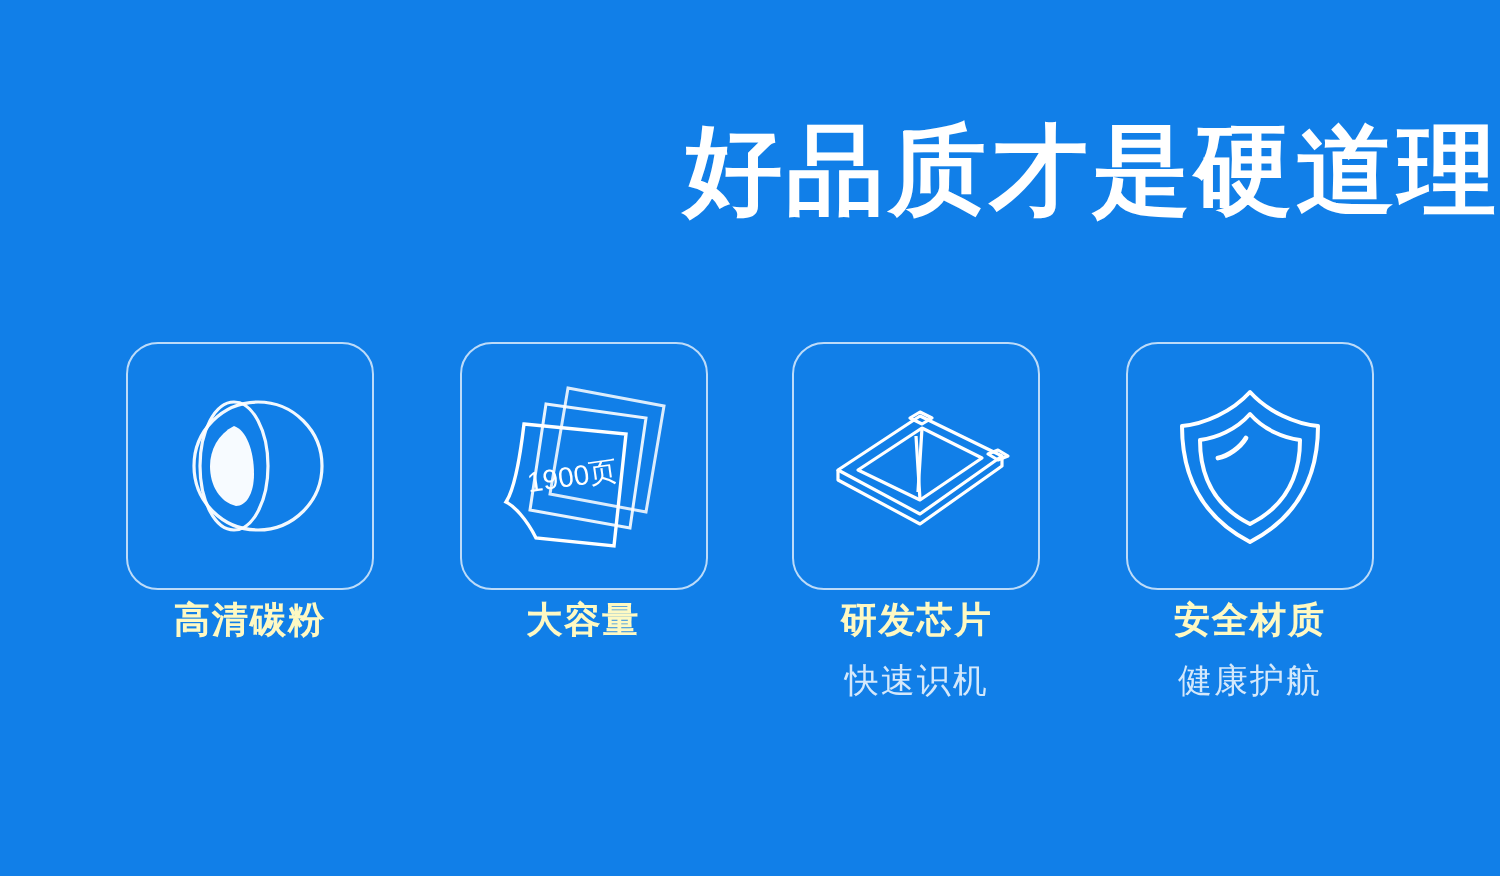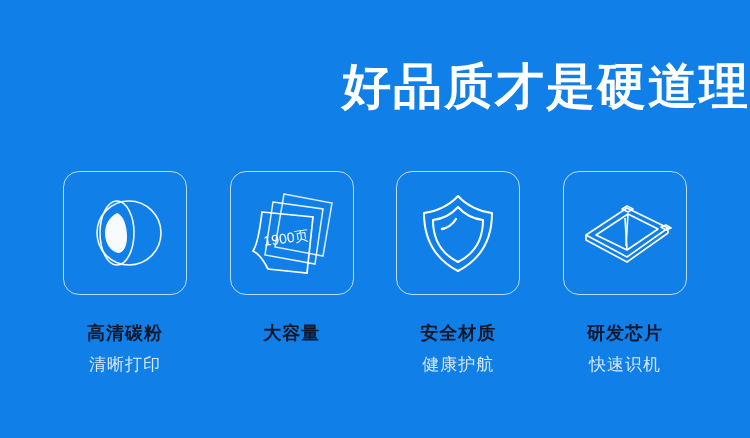--- a/index.html
+++ b/index.html
@@ -61,28 +61,27 @@
     align-items: center;
     justify-content: center;
     position: relative;
   }
 
   .icon-card svg {
     display: block;
   }
 
   .label-primary {
-    margin-top: 28px;
-    color: #0f172a;
+    margin-top: 4px;
+    color: #fef9c3;
     font-size: 18px;
     line-height: 22px;
     font-weight: bold;
     letter-spacing: 1px;
     white-space: nowrap;
-    font-family: Liberation Mono, monospace;
   }
 
   .label-secondary {
     margin-top: 9px;
     color: rgba(255, 255, 255, 0.82);
     font-size: 17px;
     line-height: 21px;
     letter-spacing: 1px;
     font-weight: normal;
     white-space: nowrap;
@@ -126,54 +125,37 @@
       <div class="icon-card">
         <span>
           <svg width="92" height="92" viewBox="0 0 92 92" fill="none">
             <circle cx="50" cy="46" r="32" stroke="#ffffff" stroke-width="1.6" fill="none" opacity="0.95"></circle>
             <ellipse cx="38" cy="46" rx="17" ry="32" stroke="#ffffff" stroke-width="1.6" fill="none" opacity="0.95"></ellipse>
             <path d="M38 26 C 30 30, 26 38, 26 46 C 26 56, 31 64, 39 66 C 44 66, 48 60, 48 50 C 48 38, 44 28, 38 26 Z" fill="#ffffff" opacity="0.97"></path>
           </svg>
         </span>
       </div>
       <div class="label-primary">高清碳粉</div>
-      <div class="label-secondary">清晰打印</div>
     </div>
 
     <div class="feature">
       <div class="icon-card">
         <div class="pages-wrap">
           <svg width="96" height="96" viewBox="0 0 96 96" fill="none">
 
             <path d="M40 9 L88 18 L79 71 L31 62 Z" stroke="#ffffff" stroke-width="1.5" fill="none" opacity="0.85"></path>
 
             <path d="M29 17 L79 24 L71 79 L21 70 Z" stroke="#ffffff" stroke-width="1.5" fill="none" opacity="0.9"></path>
 
             <path d="M18 27 L69 32 L63 88 L24 84 C 19 74, 13 68, 9 66 C 13 60, 16 44, 18 27 Z" stroke="#ffffff" stroke-width="1.7" fill="none" opacity="1"></path>
           </svg>
           <div class="page-count">1900页</div>
         </div>
       </div>
       <div class="label-primary">大容量</div>
-    </div>
-
-    <div class="feature">
-      <div class="icon-card">
-        <span>
-          <svg width="86" height="86" viewBox="0 0 86 86" fill="none">
-            <g stroke="#ffffff" fill="none" stroke-linejoin="round" stroke-linecap="round">
-              <path d="M43 6 C 34 16, 20 22, 9 23 C 9 47, 18 68, 43 81 C 68 68, 77 47, 77 23 C 66 22, 52 16, 43 6 Z" stroke-width="2"></path>
-              <path d="M43 17 C 36 25, 26 29, 18 30 C 18 48, 25 63, 43 72 C 61 63, 68 48, 68 30 C 60 29, 50 25, 43 17 Z" stroke-width="2"></path>
-              <path d="M27 39 C 32 38, 38 34, 41 29" stroke-width="2.4"></path>
-            </g>
-          </svg>
-        </span>
-      </div>
-      <div class="label-primary">安全材质</div>
-      <div class="label-secondary">健康护航</div>
     </div>
 
     <div class="feature">
       <div class="icon-card">
         <span>
           <svg width="100" height="100" viewBox="0 0 100 100" fill="none">
             <g stroke="#ffffff" stroke-width="1.6" fill="none" stroke-linejoin="round">
 
               <path d="M11 52 L52 25 L93 45 L52 74 Z"></path>
 
@@ -187,14 +169,30 @@
               <path d="M47 26 L52 23 L58 26 L53 29 Z"></path>
               <path d="M86 44 L91 42 L96 45 L91 47 Z"></path>
             </g>
           </svg>
         </span>
       </div>
       <div class="label-primary">研发芯片</div>
       <div class="label-secondary">快速识机</div>
     </div>
 
+    <div class="feature">
+      <div class="icon-card">
+        <span>
+          <svg width="86" height="86" viewBox="0 0 86 86" fill="none">
+            <g stroke="#ffffff" fill="none" stroke-linejoin="round" stroke-linecap="round">
+              <path d="M43 6 C 34 16, 20 22, 9 23 C 9 47, 18 68, 43 81 C 68 68, 77 47, 77 23 C 66 22, 52 16, 43 6 Z" stroke-width="2"></path>
+              <path d="M43 17 C 36 25, 26 29, 18 30 C 18 48, 25 63, 43 72 C 61 63, 68 48, 68 30 C 60 29, 50 25, 43 17 Z" stroke-width="2"></path>
+              <path d="M27 39 C 32 38, 38 34, 41 29" stroke-width="2.4"></path>
+            </g>
+          </svg>
+        </span>
+      </div>
+      <div class="label-primary">安全材质</div>
+      <div class="label-secondary">健康护航</div>
+    </div>
+
   </div>
 </div>
 
 </body></html>

